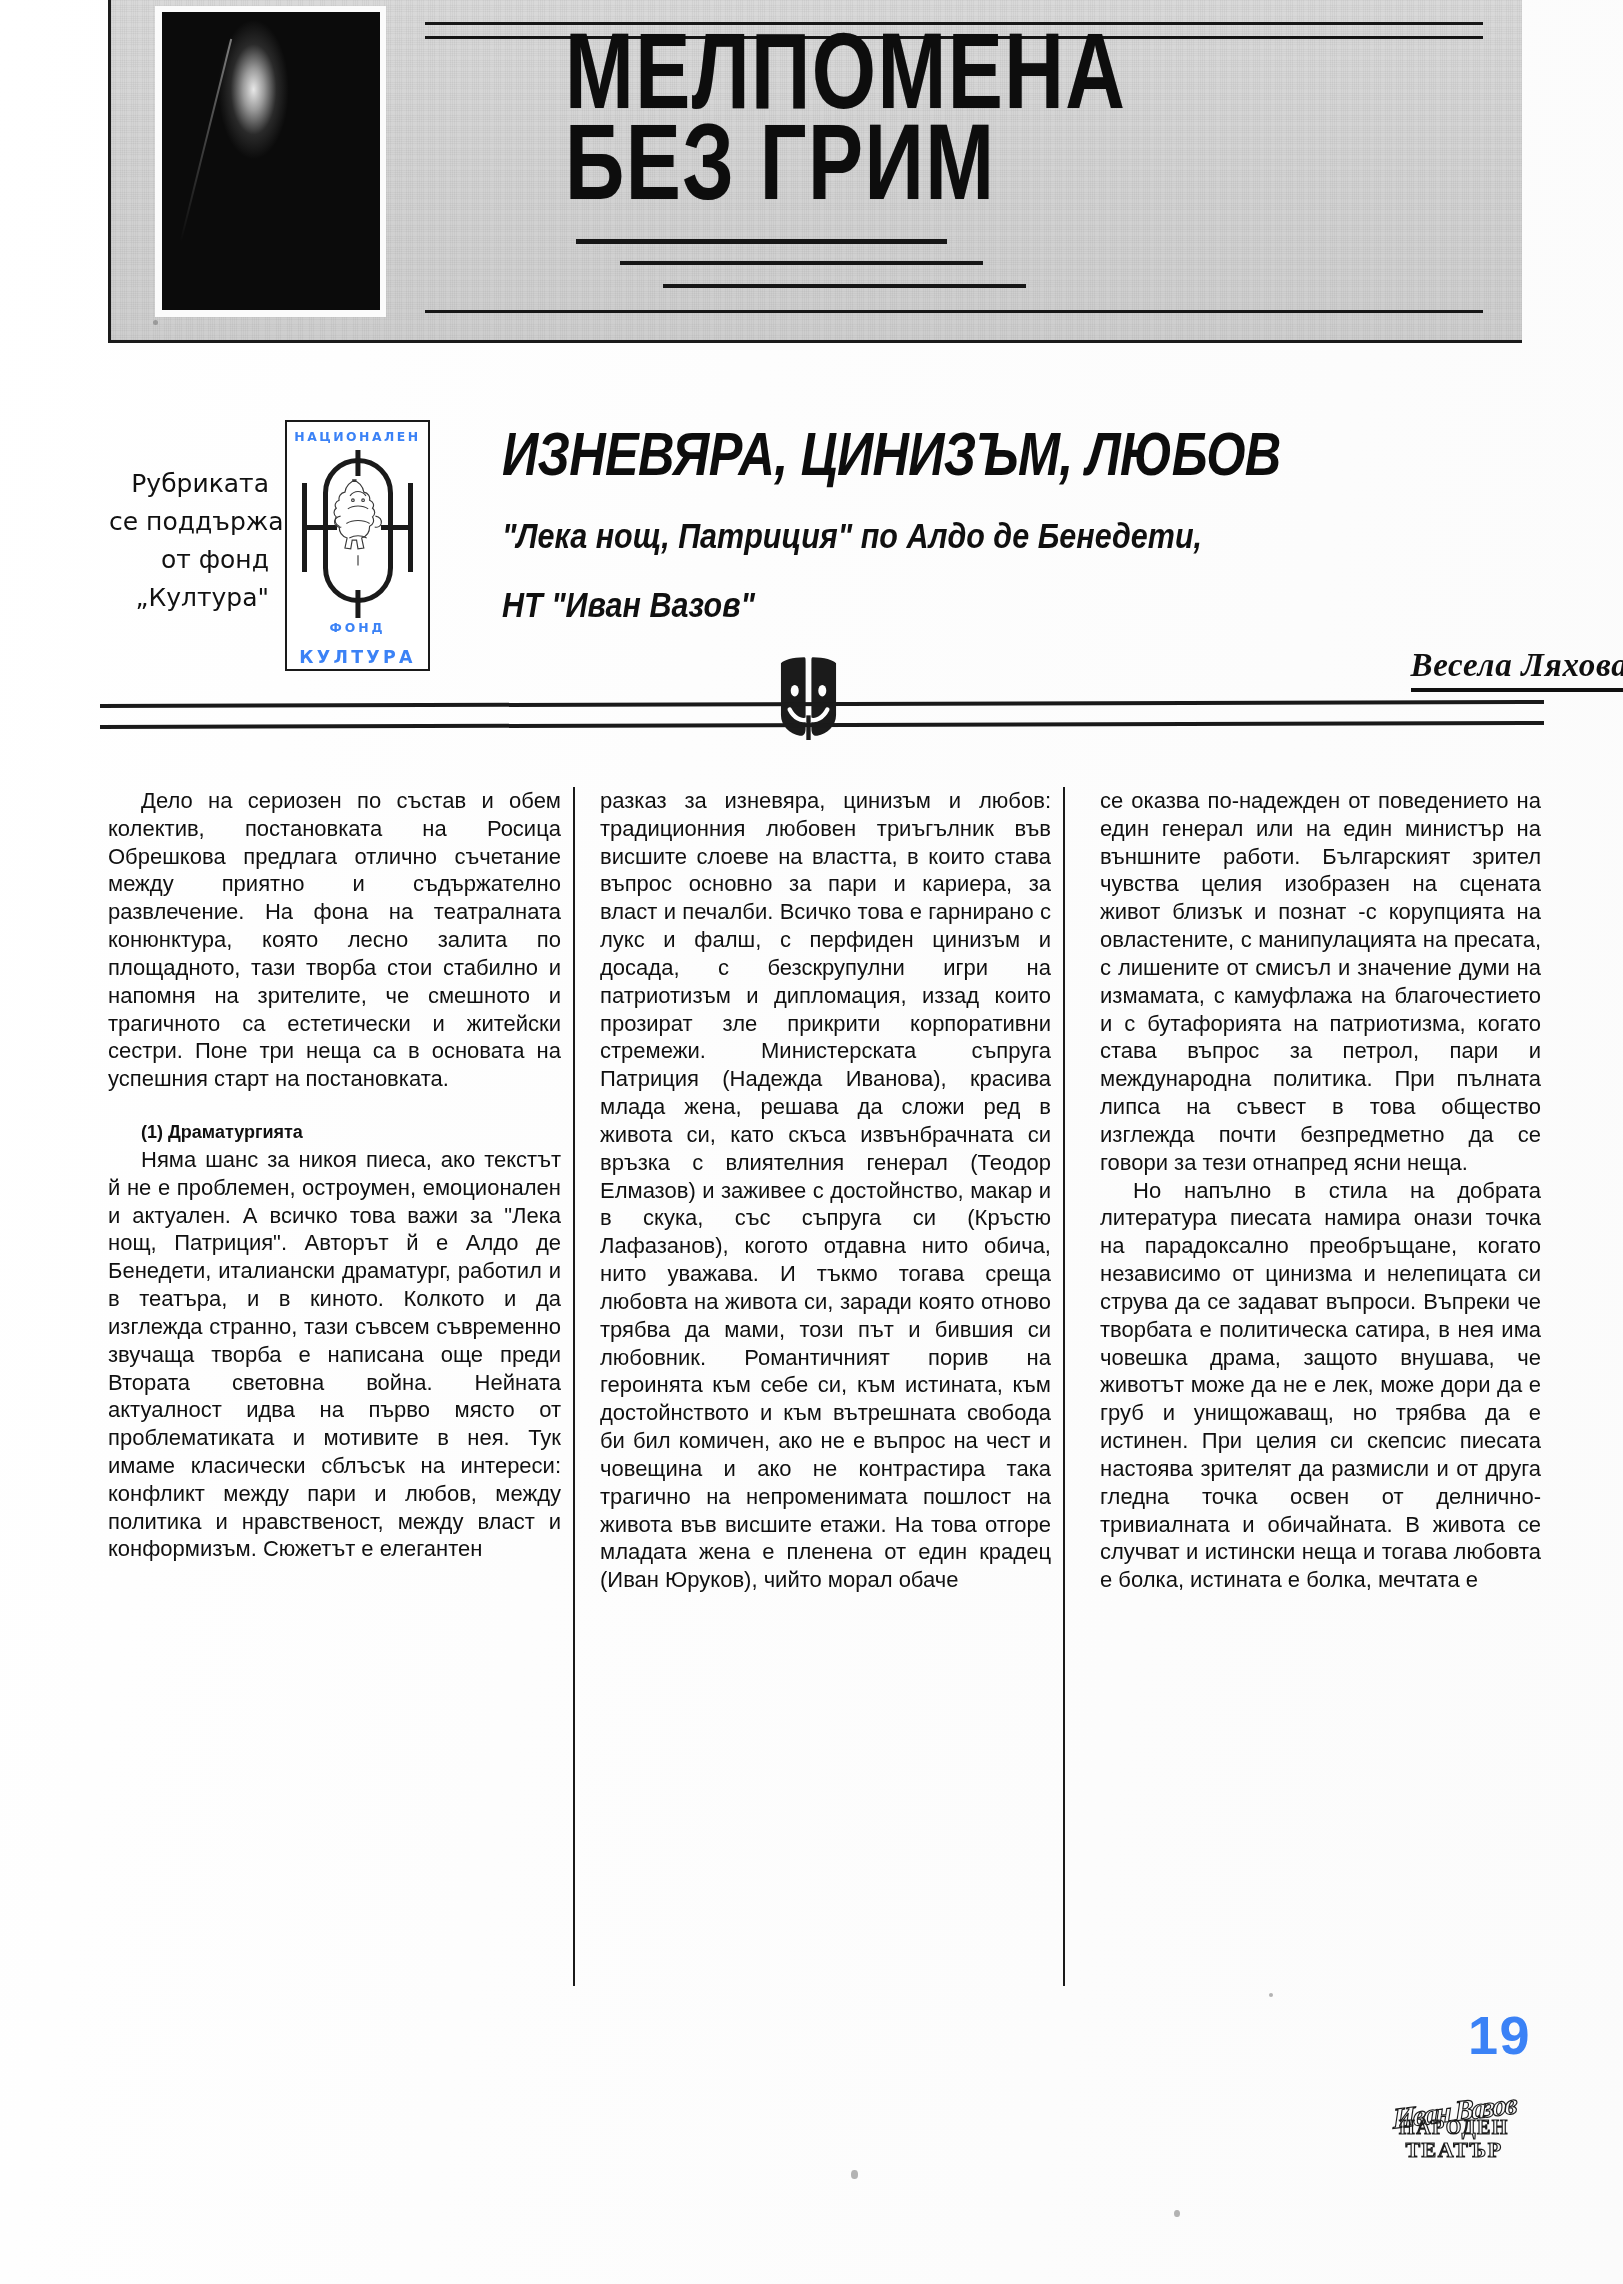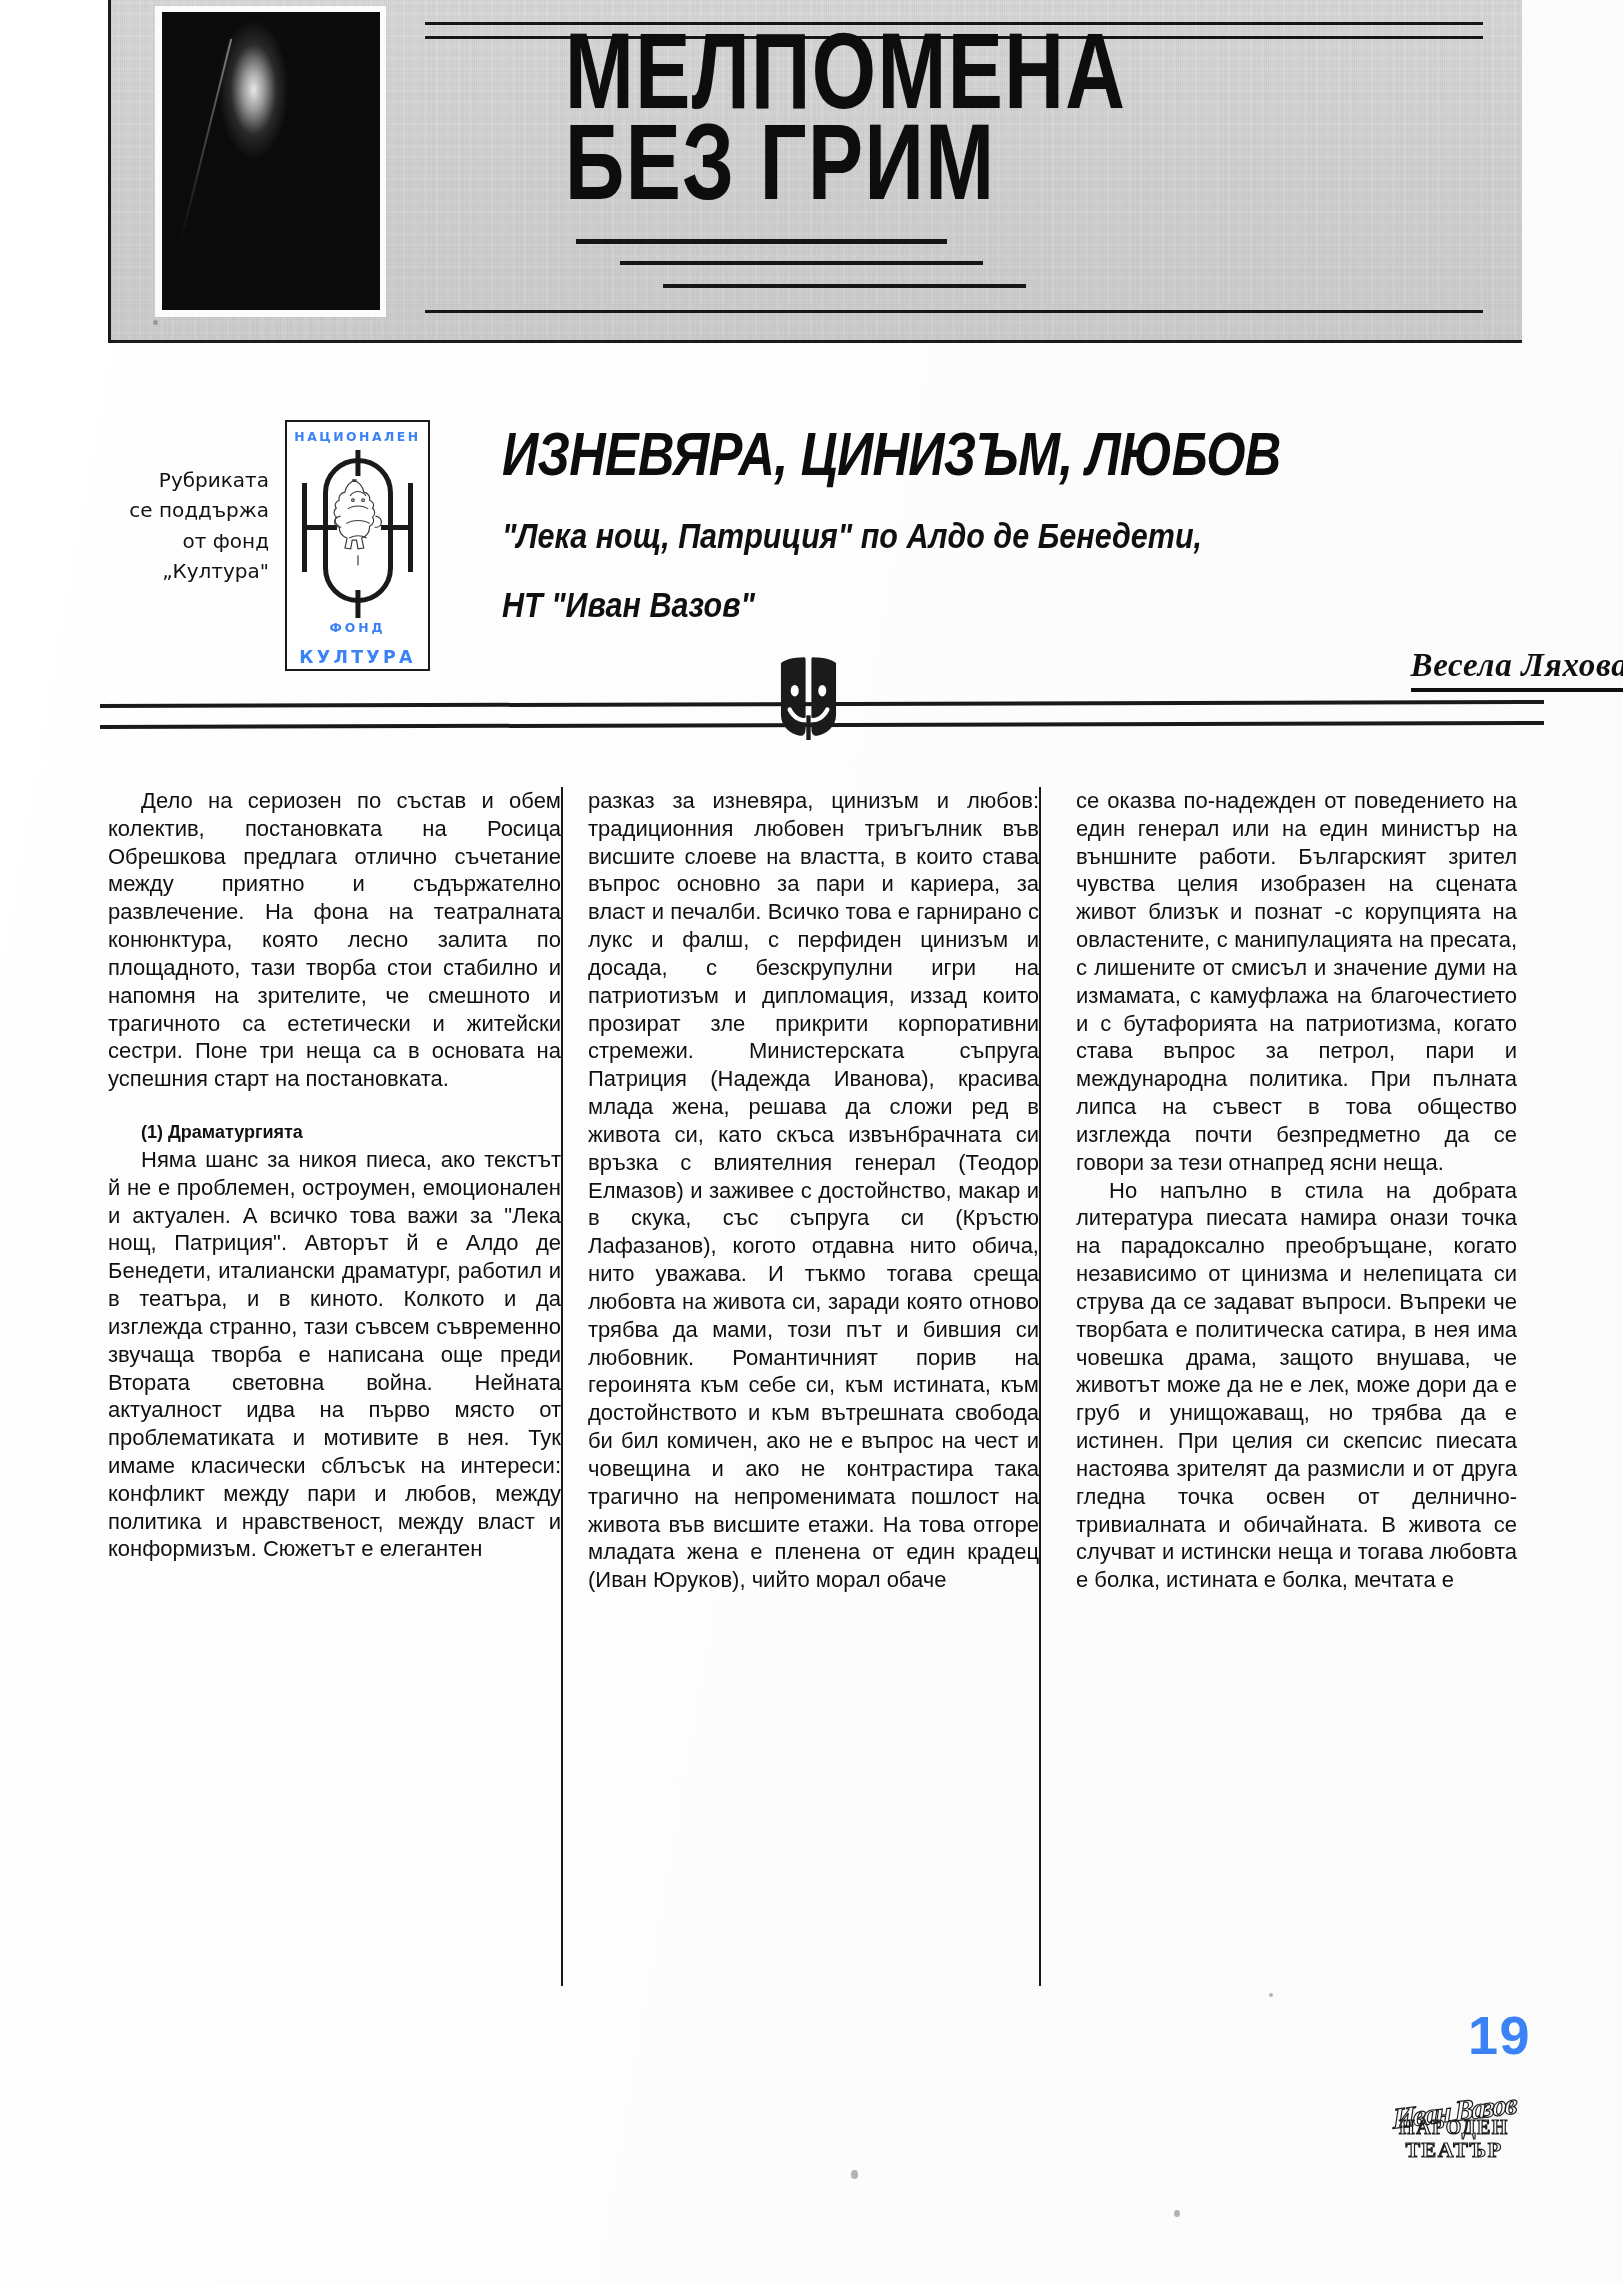--- a/index.html
+++ b/index.html
@@ -64,21 +64,21 @@
     letter-spacing:1.5px;color:#0d0d0d;
     transform:scaleY(1.26) scaleX(.96);transform-origin:left top;
     text-shadow:0 0 0.7px rgba(0,0,0,.35);
   }
   .mast-title .l2{display:block;}
 
   
   .fund-block{position:absolute;left:109px;top:436px;width:342px;}
   .fund-text{
     position:absolute;left:0;top:29px;width:160px;text-align:right;
-    font-size:20px;line-height:1.52;color:#111;
+    font-size:25px;line-height:1.52;color:#111;
     font-family:"DejaVu Sans",sans-serif;
   }
   .fund-text div{white-space:nowrap;}
 
   .nk-logo{
     position:absolute;left:176px;top:-16px;width:145px;height:251px;
     border:2.2px solid #1a1a1a;background:#fff;box-sizing:border-box;
   }
   .nk-top,.nk-bot1,.nk-bot2{
     position:absolute;left:0;right:0;text-align:center;
@@ -138,21 +138,21 @@
     position:absolute;left:762px;top:653px;width:93px;height:87px;
   }
 
   .head-rule{position:absolute;background:#1a1a1a;}
   .head-rule.hr1{left:100px;top:702px;width:1444px;height:3.6px;transform:rotate(-0.16deg);}
   .head-rule.hr2{left:100px;top:723px;width:1444px;height:3.6px;transform:rotate(-0.16deg);}
 
   
   .cols{
     position:absolute;left:108px;top:787px;width:1445px;height:1199px;
-    display:flex;gap:0;
+    display:flex;gap:12px;
   }
   .col{
     width:453px;
     font-family:"Liberation Sans","DejaVu Sans",sans-serif;
     font-size:22px;line-height:1.265;
     text-align:justify;
     color:#101010;
     position:relative;
     box-sizing:border-box;
   }

